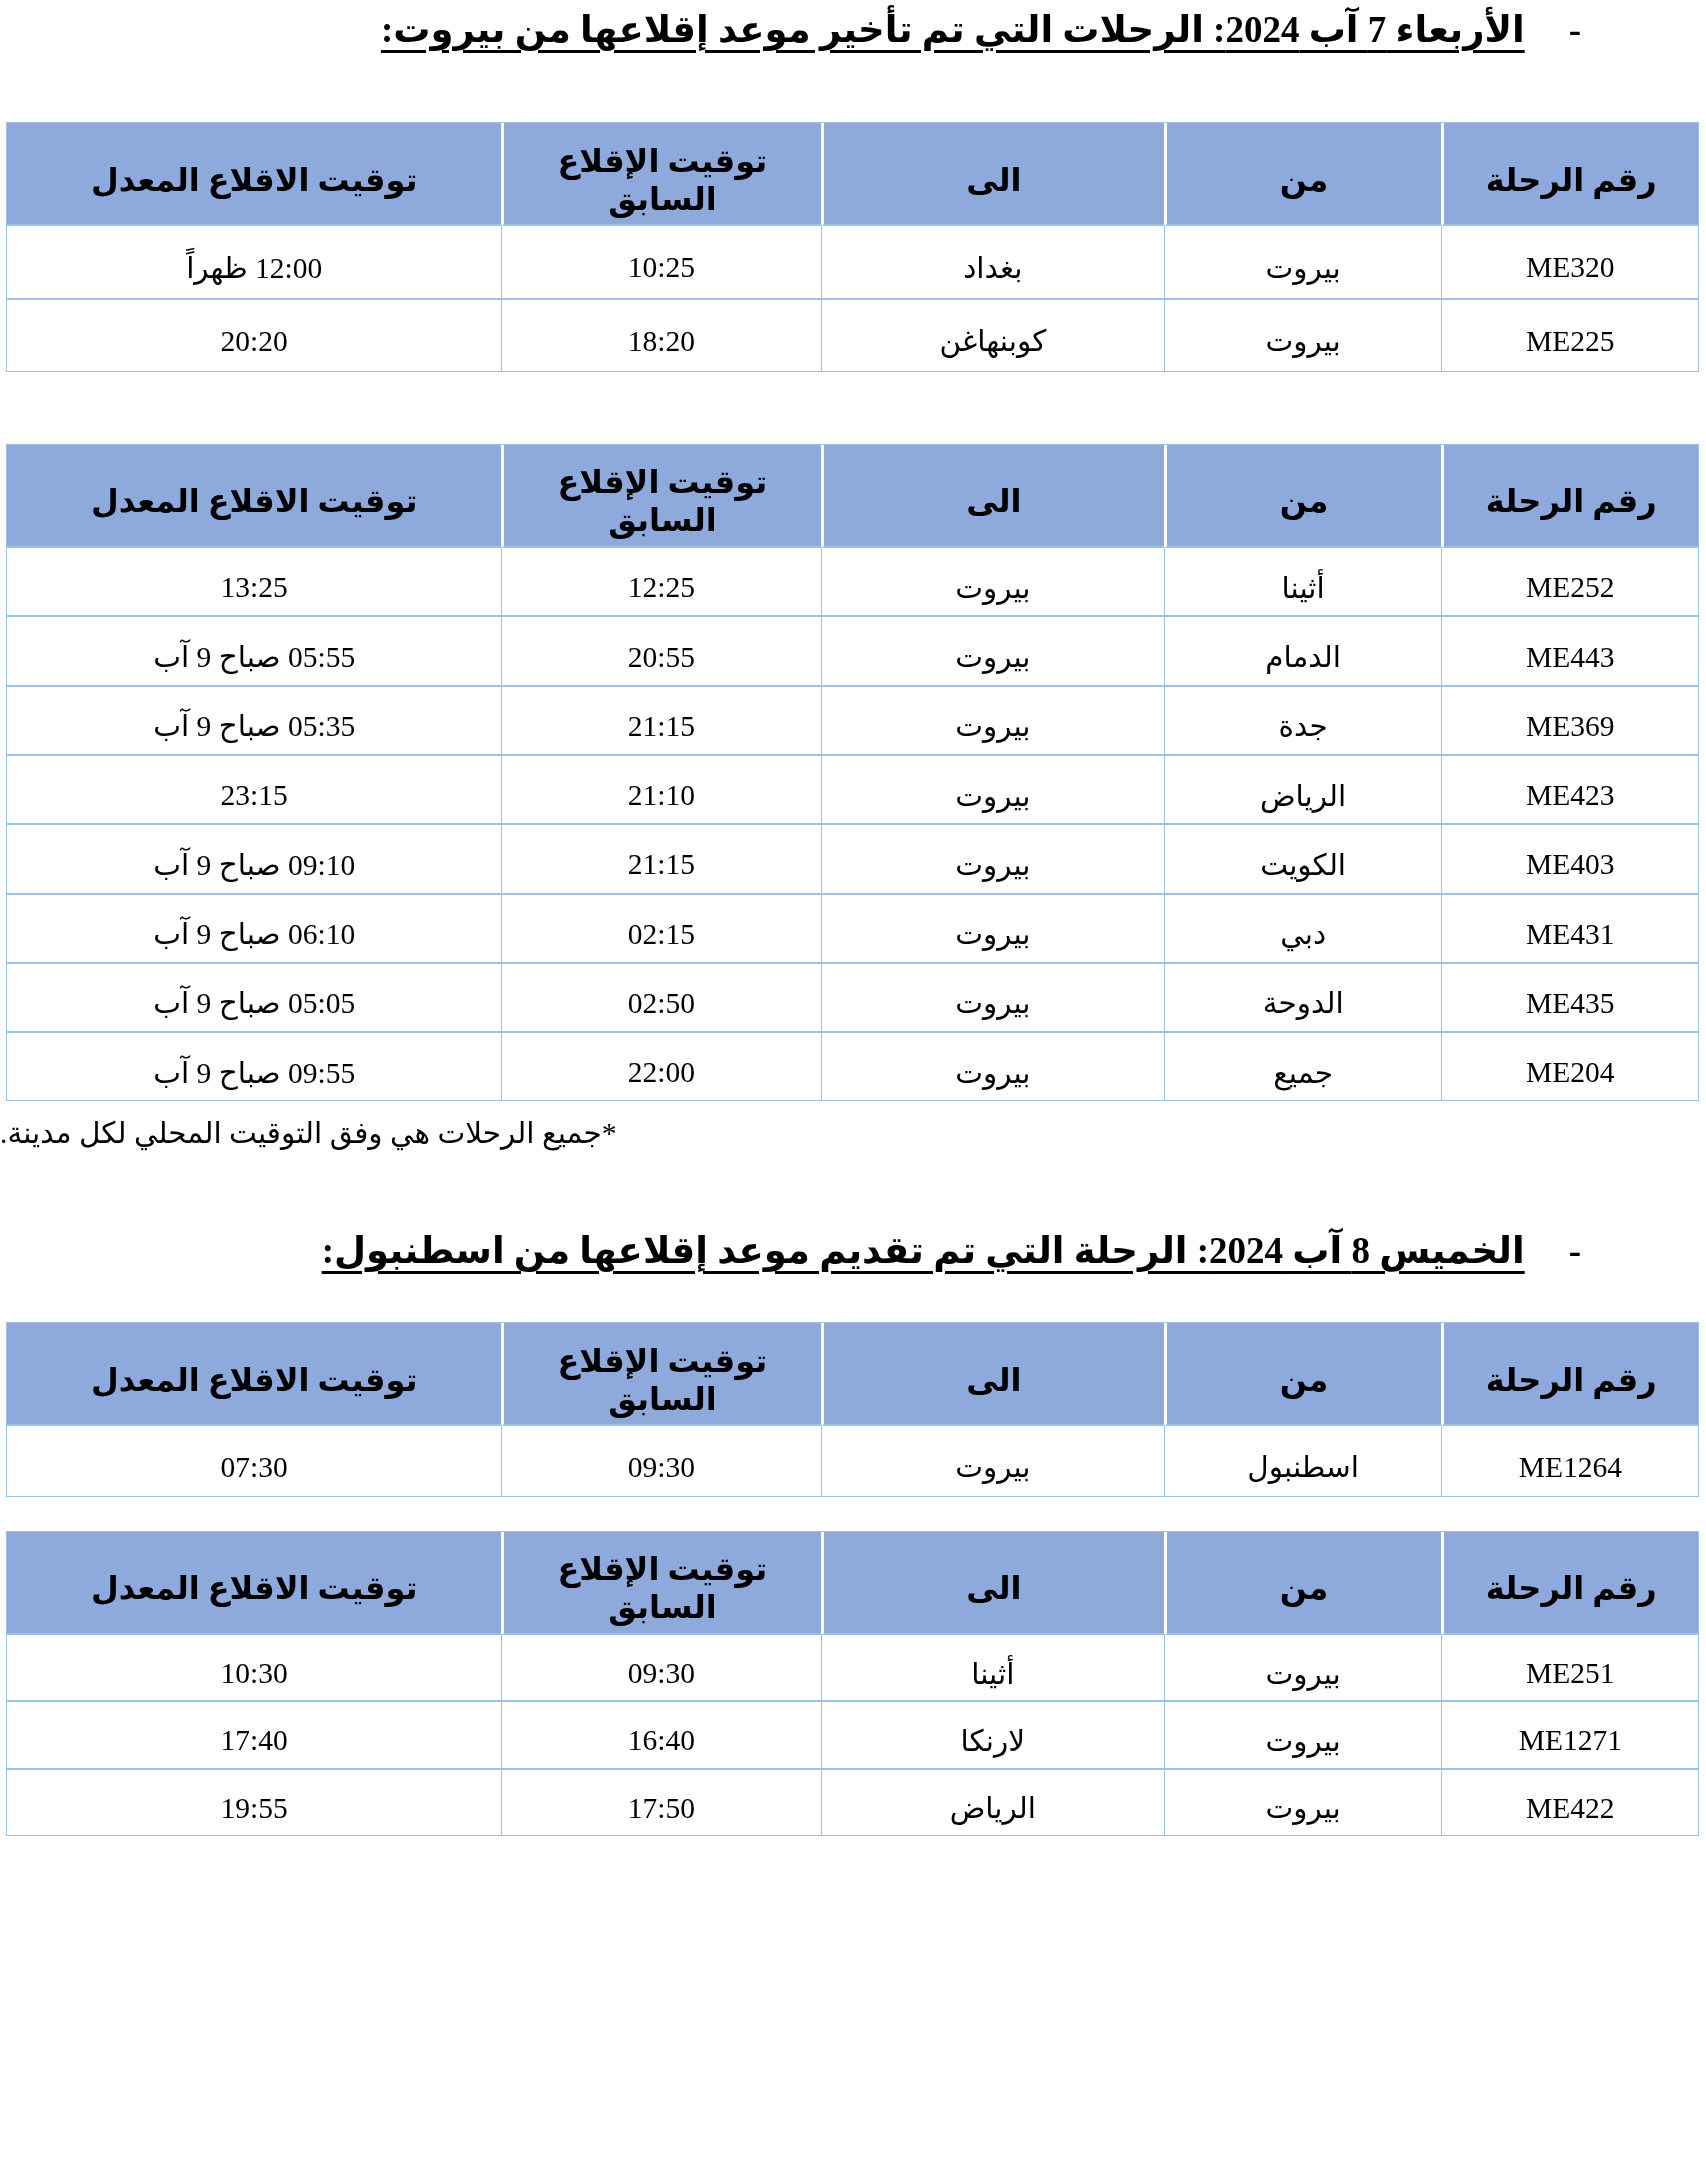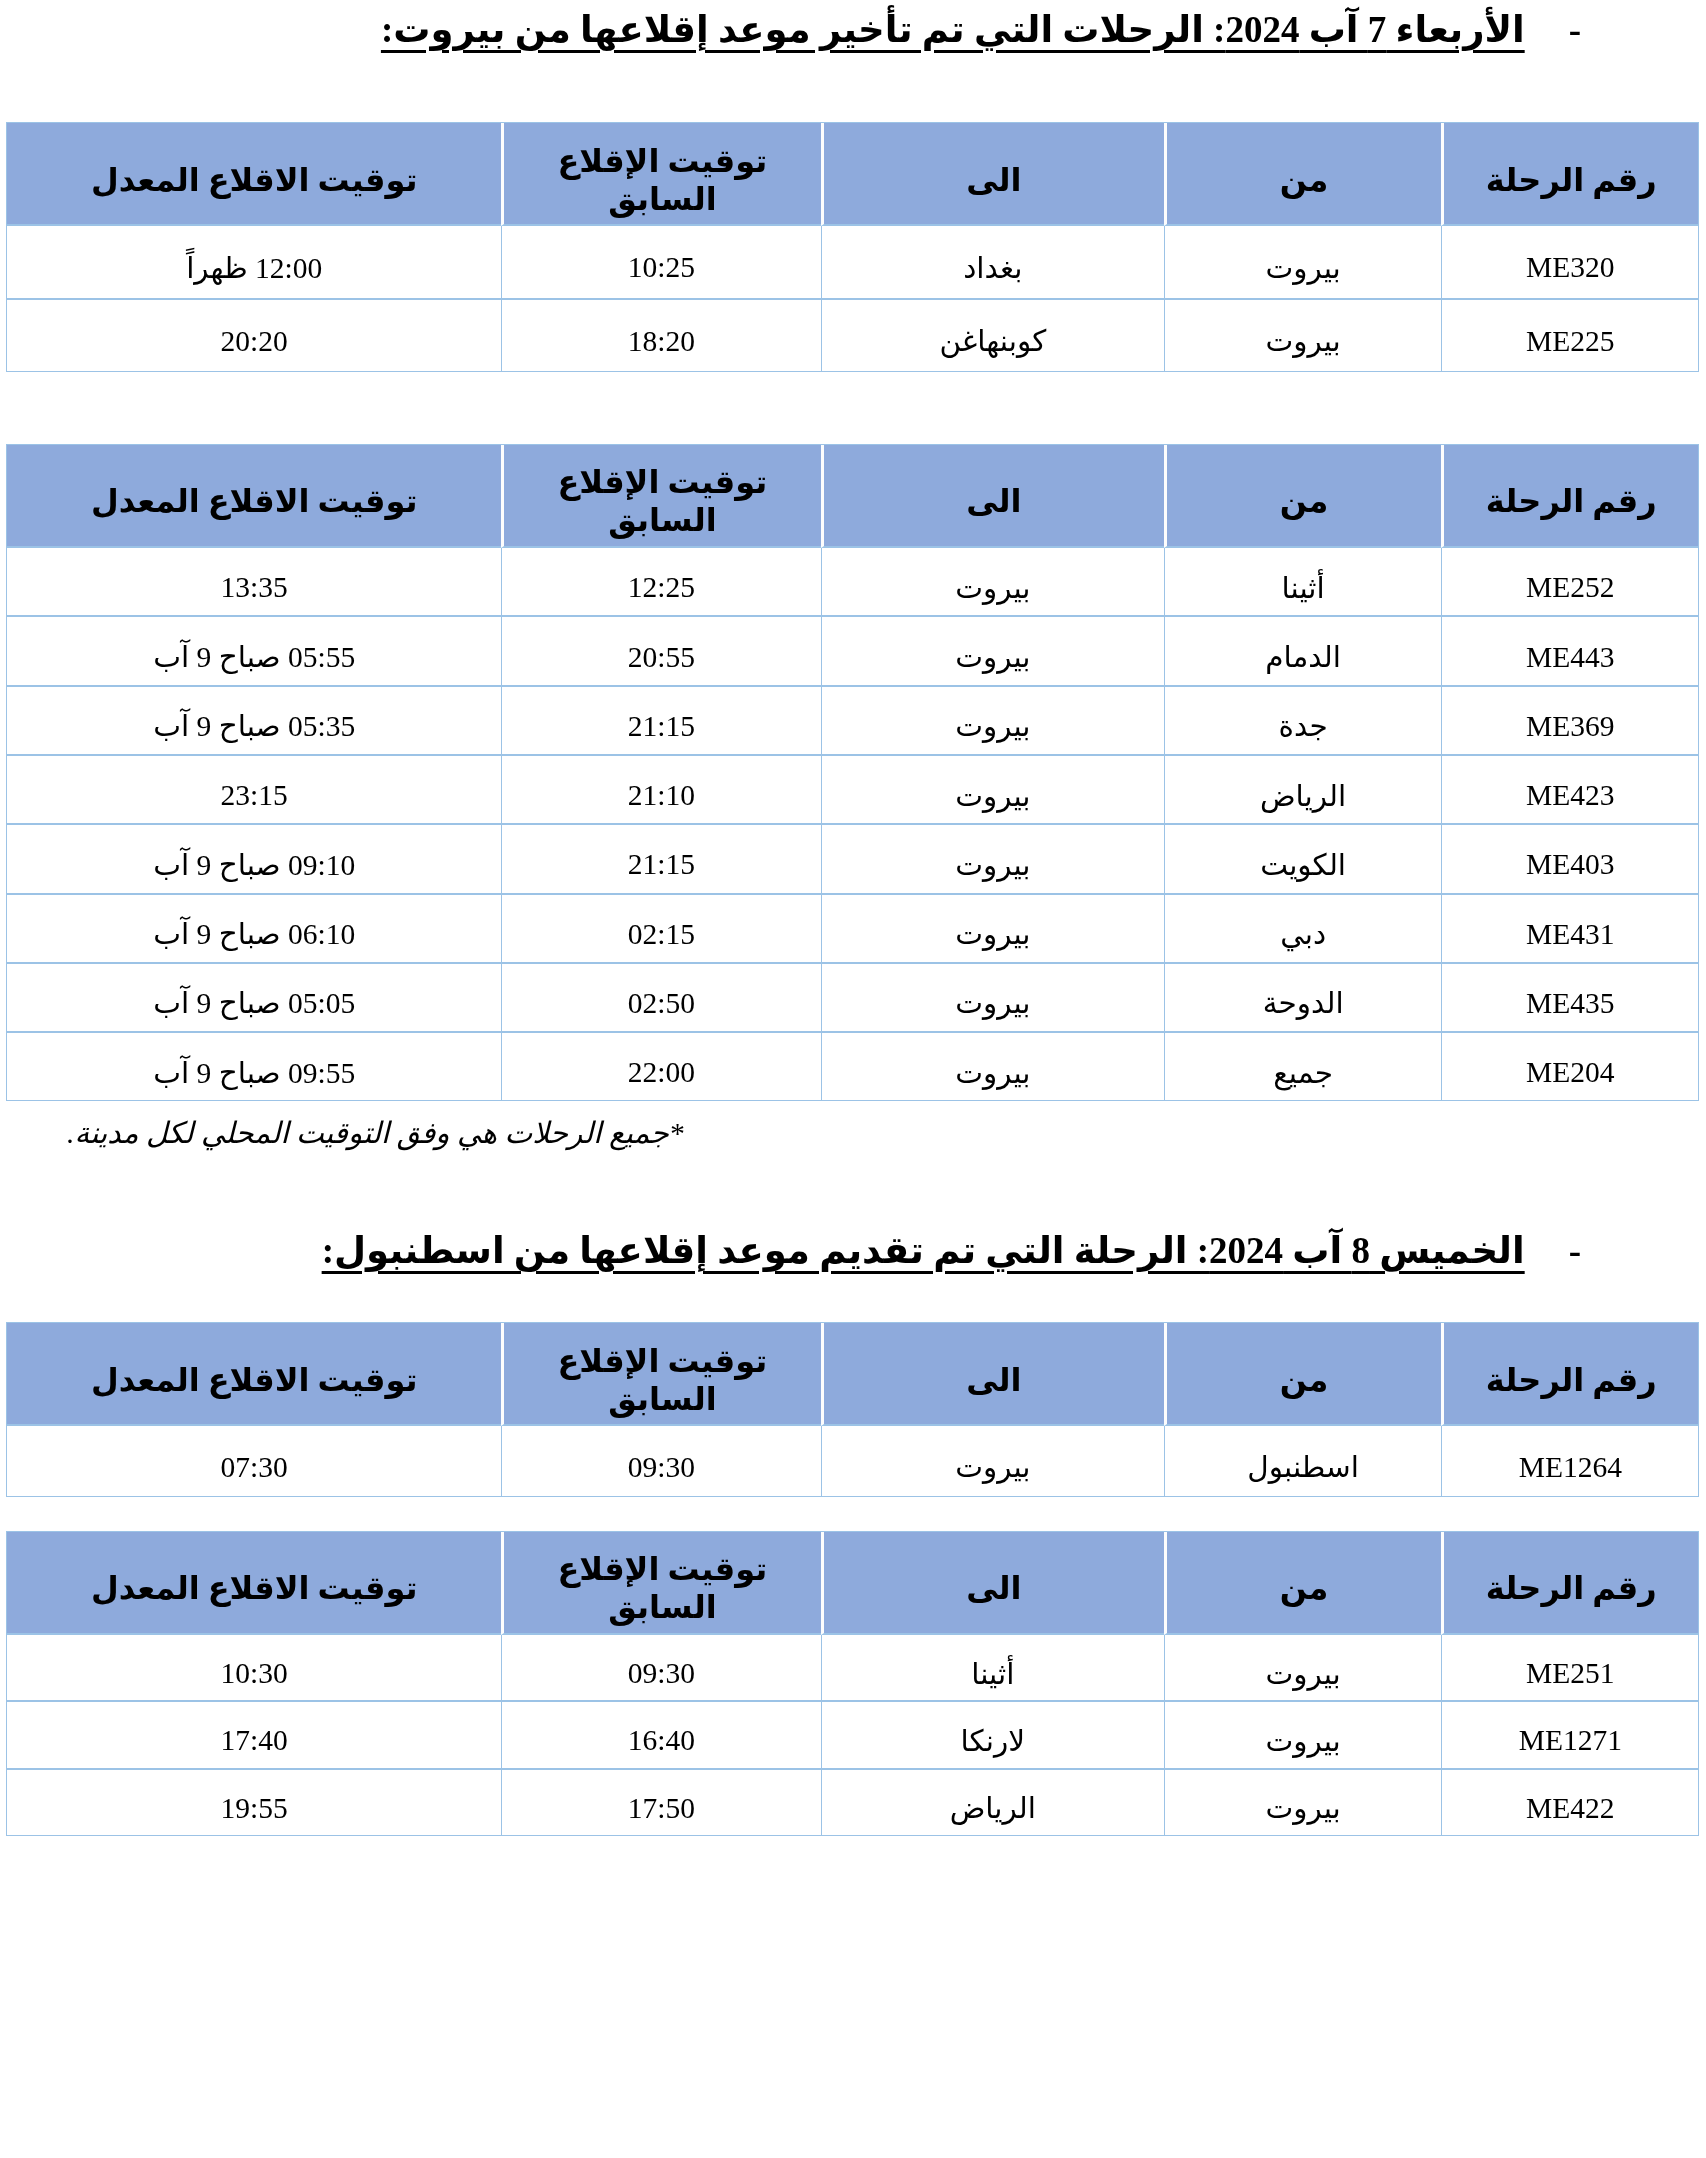--- a/index.html
+++ b/index.html
@@ -74,25 +74,23 @@
   
   col.c-flight { width: 15.2%; }
   col.c-from   { width: 16.4%; }
   col.c-to     { width: 20.3%; }
   col.c-prev   { width: 18.9%; }
   col.c-new    { width: 29.2%; }
 
   
   .footnote {
     margin: 11.8px 0 0 0;
-    padding-left: 67px;
     text-align: left;
     font-size: 29.5px;
     line-height: 40px;
-    font-style: italic;
   }
 
   
   .s0 .heading-row { padding-top: 4px; }
   .s0 table { margin-top: 67px; }
   .s0 th { height: 52px; }
   .s0 td { height: 46px; }
 
   .s1 .heading-row { margin-top: 42px; }
   .s1 table { margin-top: 72px; }
@@ -173,21 +171,21 @@
           <th>توقيت الإقلاع السابق</th>
           <th>توقيت الاقلاع المعدل</th>
         </tr>
       </thead>
       <tbody>
   <tr class="flight-row">
     <td class="flight-no">ME252</td>
     <td>أثينا</td>
     <td>بيروت</td>
     <td>12:25</td>
-    <td>13:35</td>
+    <td>13:25</td>
   </tr>
 
   <tr class="flight-row">
     <td class="flight-no">ME443</td>
     <td>الدمام</td>
     <td>بيروت</td>
     <td>20:55</td>
     <td>05:55 صباح 9 آب</td>
   </tr>
 

